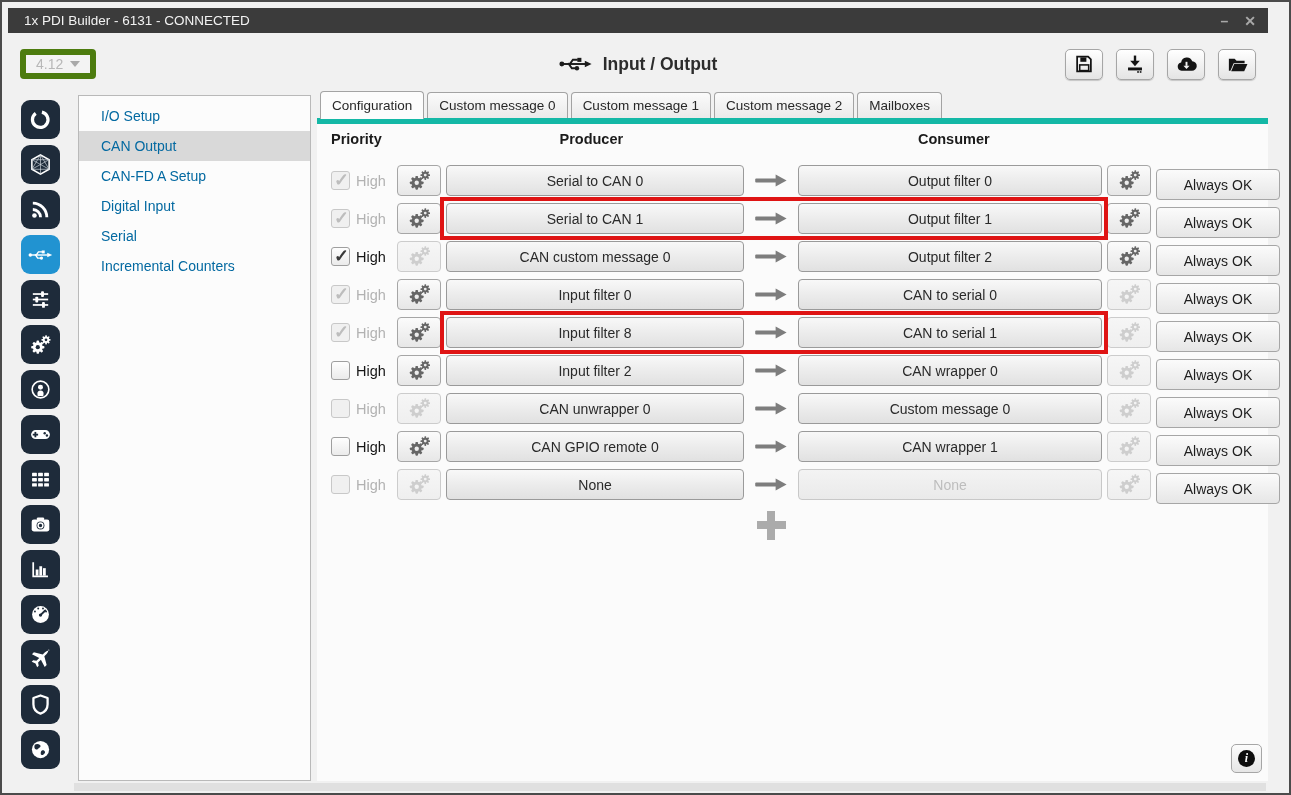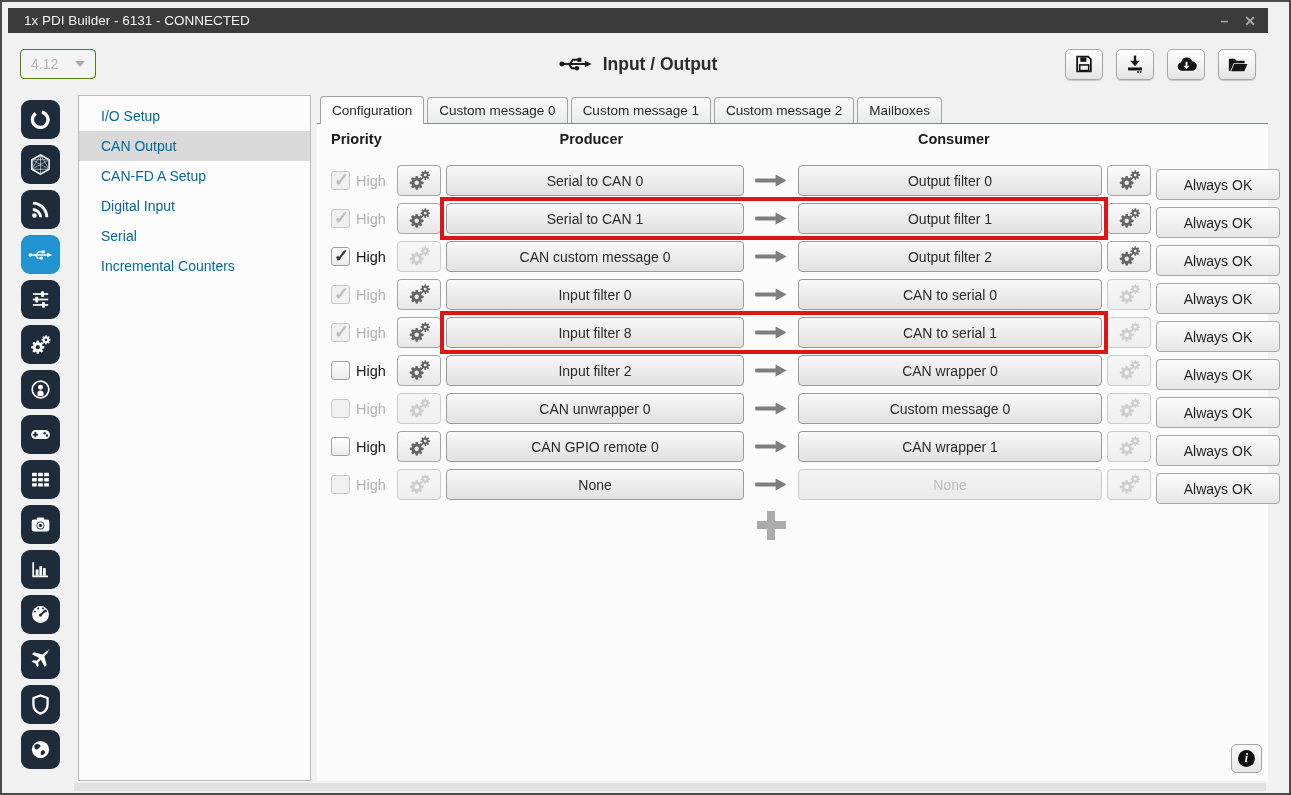--- a/index.html
+++ b/index.html
@@ -7,21 +7,21 @@
   body { font-family:"Liberation Sans",sans-serif; background:#d7d7d7; }
   .window { width:1291px; height:795px; background:#f1f1f1; border:2px solid #4b4b4b;
             display:flex; flex-direction:column; padding:6px 21px 0 6px; position:relative; }
   
   .titlebar { height:25px; background:#3b3b3b; color:#f2f2f2; display:flex; align-items:center;
               padding:0 12px 0 16px; font-size:13.5px; flex:none; }
   .win-ctls { margin-left:auto; display:flex; gap:16px; align-items:center; }
   .win-glyph { color:#a8a8a8; font-size:14px; font-weight:bold; cursor:default; line-height:1; }
   
   .toolbar { height:62px; display:flex; align-items:center; padding:0 12px; position:relative; flex:none; }
-  .version { width:76px; height:30px; border:1px solid #4d7c0f; border-radius:4px; background:#f3f3f3;
+  .version { width:76px; height:30px; border:6px solid #4d7c0f; border-radius:4px; background:#f3f3f3;
              color:#b7b7b7; display:flex; align-items:center; padding:0 10px; font-size:14px; }
   .chev { margin-left:auto; width:0; height:0; border-left:5px solid transparent;
           border-right:5px solid transparent; border-top:6px solid #a9a9a9; }
   .page-heading { position:absolute; left:50%; top:50%; transform:translate(-50%,-50%);
                   display:flex; align-items:center; gap:10px; font-size:17.5px; font-weight:bold; color:#2c2c2c; }
   .toolbar-actions { margin-left:auto; display:flex; gap:13px; }
   .tbtn { width:38px; height:31px; border:1px solid #a6a6a6; border-radius:5px;
           background:linear-gradient(#ffffff,#e4e4e4); display:flex; align-items:center;
           justify-content:center; color:#141414; box-shadow:0 1px 1px rgba(0,0,0,.18); padding:0; }
   
@@ -31,21 +31,21 @@
                align-items:center; justify-content:center; flex:none; cursor:pointer; }
   .side-icon.active { background:#2193d1; }
   .side-icon svg { display:block; }
   .navpanel { width:233px; background:#fcfcfc; border:1px solid #b9b9b9; margin-left:6px;
               padding-top:5px; flex:none; }
   .nav-item { height:30px; display:flex; align-items:center; padding-left:22px; font-size:14px; color:#0369a1; cursor:pointer; }
   .nav-item.selected { background:#d9d9d9; }
   .content { flex:1; margin-left:6px; display:flex; flex-direction:column; min-width:0; position:relative; }
   
   .tabstrip { display:flex; align-items:flex-end; gap:3px; padding-left:3px; height:29px;
-              border-bottom:1px solid #14b8a6; flex:none; }
+              border-bottom:6px solid #14b8a6; flex:none; }
   .tab { height:26px; padding:0 11px; display:flex; align-items:center; font-size:13.5px; color:#282828;
          background:linear-gradient(#fbfbfb,#eaeaea); border:1px solid #a3a3a3; border-bottom:none;
          border-radius:4px 4px 0 0; cursor:pointer; white-space:nowrap; }
   .tab.active { background:#fcfcfc; height:28px; margin-bottom:-1px; z-index:2; }
   
   .table-area { flex:1; background:#fbfbfb; padding:7px 0 0 14px; position:relative; }
   .thead { display:grid; grid-template-columns:110px 656px 44px 124px; column-gap:5px;
            font-weight:bold; font-size:14.5px; color:#1b1b1b; margin-bottom:14px; }
   .thead-route { display:flex; column-gap:13px; }
   .h-producer { width:298px; text-align:center; }

